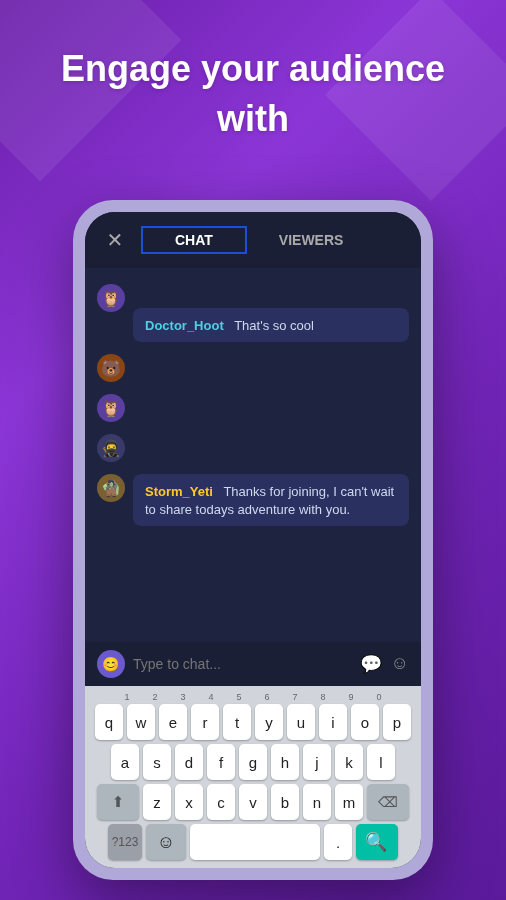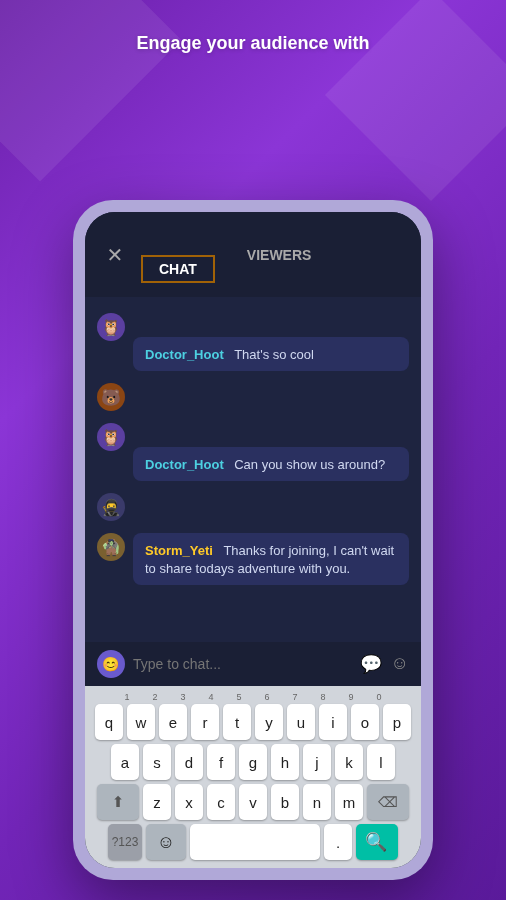--- a/index.html
+++ b/index.html
@@ -27,27 +27,27 @@
     }
 
     .diamond {
       position: absolute;
       background: rgba(255,255,255,0.08);
       transform: rotate(45deg);
     }
 
     .hero-text {
       position: absolute;
-      top: 31px;
+      top: 44px;
       left: 0;
       right: 0;
       text-align: center;
       z-index: 10;
       color: white;
-      font-size: 18px;
+      font-size: 36px;
       font-weight: 700;
       line-height: 1.4;
       padding: 0 40px;
       text-shadow: 0 1px 4px rgba(0,0,0,0.2);
     }
 
     .phone-container {
       position: absolute;
       top: 200px;
       left: 50%;
@@ -101,23 +101,22 @@
       padding: 6px 32px;
       font-size: 14px;
       font-weight: 600;
       color: white;
       cursor: pointer;
       border: none;
       background: transparent;
     }
 
     .tab-btn.active {
-      border: 2px solid #a16207;
-      padding: 4px 16px;
-      margin-top: 29px;
+      border: 2px solid #1d4ed8;
+      padding: 4px 32px;
     }
 
     .tab-btn.inactive {
       color: #aaa;
     }
 
     .chat-messages {
       flex: 1;
       background: #1e2440;
       padding: 16px 12px;
@@ -338,24 +337,20 @@
           <span class="msg-text">That's so cool</span>
         </div>
       </div>
 
       <div class="message-row">
         <div class="avatar avatar-pb">🐻</div>
       </div>
 
       <div class="message-row">
         <div class="avatar avatar-dh2">🦉</div>
-        <div class="message-content">
-          <span class="username color-teal">Doctor_Hoot</span>
-          <span class="msg-text">Can you show us around?</span>
-        </div>
       </div>
 
       <div class="message-row">
         <div class="avatar avatar-ni">🥷</div>
       </div>
 
       <div class="message-row">
         <div class="avatar avatar-sy">🧌</div>
         <div class="message-multi" style="flex:1;">
           <span class="username color-yellow">Storm_Yeti</span>

